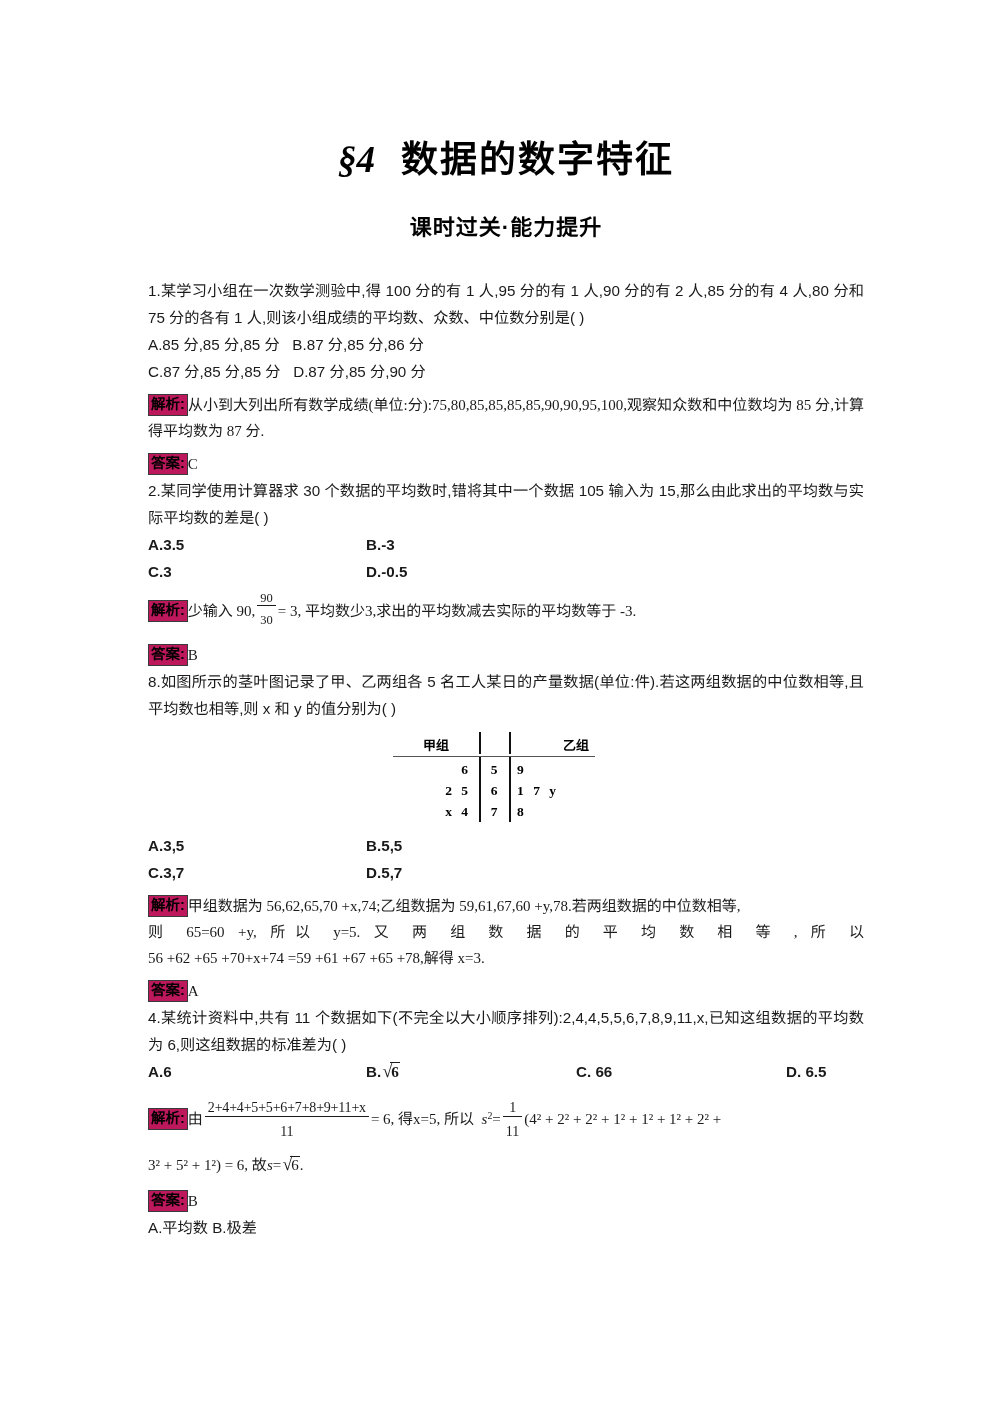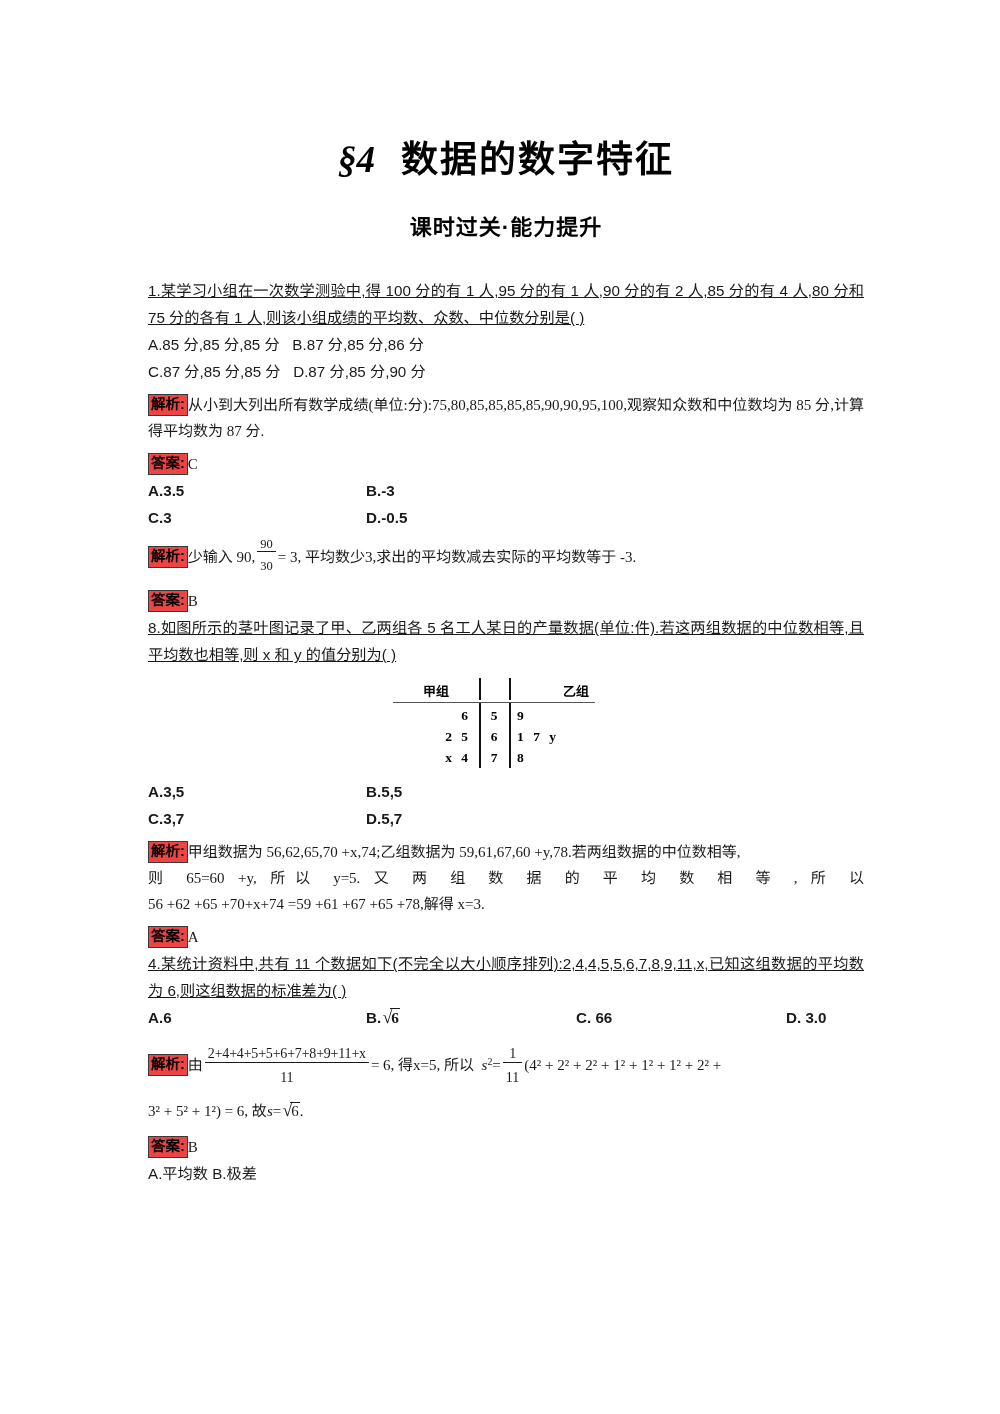--- a/index.html
+++ b/index.html
@@ -59,21 +59,20 @@
   }
 
   
   .qblock { margin-top: 0; }
   .qtext {
     font-size: 15.2px;
     line-height: 27px;
     text-align: justify;
     text-justify: inter-ideograph;
     color: #1a1a1a;
-    text-decoration: underline;
   }
   .qtext.firstq { padding-top: 36px; }
   .opts {
     font-size: 15.2px;
     line-height: 27px;
     white-space: pre;
     color: #1a1a1a;
   }
   .opts-grid {
     font-size: 15.2px;
@@ -92,21 +91,21 @@
     font-family: "Liberation Serif", "DejaVu Serif", serif;
     font-size: 15px;
     line-height: 26px;
     margin-top: 7px;
     color: #1a1a1a;
   }
   .sol { text-align: justify; text-justify: inter-ideograph; }
   .tag {
     display: inline-block;
     border: 1px solid #3a3a3a;
-    background: #ef4444;
+    background: #be185d;
     font-family: "Liberation Sans", "DejaVu Sans", sans-serif;
     font-weight: bold;
     font-size: 14.5px;
     line-height: 17px;
     padding: 1px 2px 2px 2px;
     color: #000;
     vertical-align: 1px;
   }
   .solbody { }
   .mathi {
@@ -244,20 +243,21 @@
 
     <div class="qblock">
       <div class="qtext firstq">1.某学习小组在一次数学测验中,得 100 分的有 1 人,95 分的有 1 人,90 分的有 2 人,85 分的有 4 人,80 分和 75 分的各有 1 人,则该小组成绩的平均数、众数、中位数分别是(        )</div>
       <div class="opts">A.85 分,85 分,85 分   B.87 分,85 分,86 分</div>
       <div class="opts">C.87 分,85 分,85 分   D.87 分,85 分,90 分</div>
       <div class="sol"><span class="tag">解析:</span><span class="solbody">从小到大列出所有数学成绩(单位:分):75,80,85,85,85,85,90,90,95,100,观察知众数和中位数均为 85 分,计算得平均数为 87 分.</span></div>
       <div class="ans"><span class="tag">答案:</span><span>C</span></div>
     </div>
 
     <div class="qblock">
+      <div class="qtext">2.某同学使用计算器求 30 个数据的平均数时,错将其中一个数据 105 输入为 15,那么由此求出的平均数与实际平均数的差是(        )</div>
       <div class="opts-grid">
         <span class="cell w-a">A.3.5</span><span class="cell">B.-3</span>
       </div>
       <div class="opts-grid">
         <span class="cell w-a">C.3</span><span class="cell">D.-0.5</span>
       </div>
       <div class="sol"><span class="tag">解析:</span><span>少输入 90,</span><span class="frac"><span class="num">90</span><span class="den">30</span></span><span>= 3, 平均数少3,求出的平均数减去实际的平均数等于 -3.</span></div>
       <div class="ans"><span class="tag">答案:</span><span>B</span></div>
     </div>
 
@@ -309,21 +309,21 @@
         <div style="text-align:justify;"><span class="tag">解析:</span><span>甲组数据为 56,62,65,70 +x,74;乙组数据为 59,61,67,60 +y,78.若两组数据的中位数相等,</span></div>
         <div class="spread">则 65=60 +y, 所以 y=5. 又 两 组 数 据 的 平 均 数 相 等 , 所 以</div>
         <div>56 +62 +65 +70+x+74 =59 +61 +67 +65 +78,解得 x=3.</div>
       </div>
       <div class="ans"><span class="tag">答案:</span><span>A</span></div>
     </div>
 
     <div class="qblock">
       <div class="qtext">4.某统计资料中,共有 11 个数据如下(不完全以大小顺序排列):2,4,4,5,5,6,7,8,9,11,x,已知这组数据的平均数为 6,则这组数据的标准差为(        )</div>
       <div class="opts-grid">
-        <span class="cell w-a">A.6</span><span class="cell w-c">B. <span class="sqrt"><span class="rad">√</span><span class="rand">6</span></span></span><span class="cell w-c">C. 66</span><span class="cell">D. 3.0</span>
+        <span class="cell w-a">A.6</span><span class="cell w-c">B. <span class="sqrt"><span class="rad">√</span><span class="rand">6</span></span></span><span class="cell w-c">C. 66</span><span class="cell">D. 6.5</span>
       </div>
 
       <div class="sol" style="line-height:38px; margin-top:12px;"><span class="tag">解析:</span><span>由</span><span class="frac big"><span class="num">2+4+4+5+5+6+7+8+9+11+x</span><span class="den">11</span></span><span>= 6, 得x=5, 所以</span>&nbsp;&nbsp;<span class="mathi">s</span><sup class="ex">2</sup><span>=</span><span class="frac big"><span class="num">1</span><span class="den">11</span></span><span>(4² + 2² + 2² + 1² + 1² + 1² + 2² +</span></div>
 
       <div class="sol" style="margin-top:4px;"><span>3² + 5² + 1²) = 6, 故</span><span class="mathi">s</span>= <span class="sqrt"><span class="rad">√</span><span class="rand">6</span></span>.</div>
 
       <div class="ans" style="margin-top:10px;"><span class="tag">答案:</span><span>B</span></div>
     </div>
 
     <div class="qblock">

